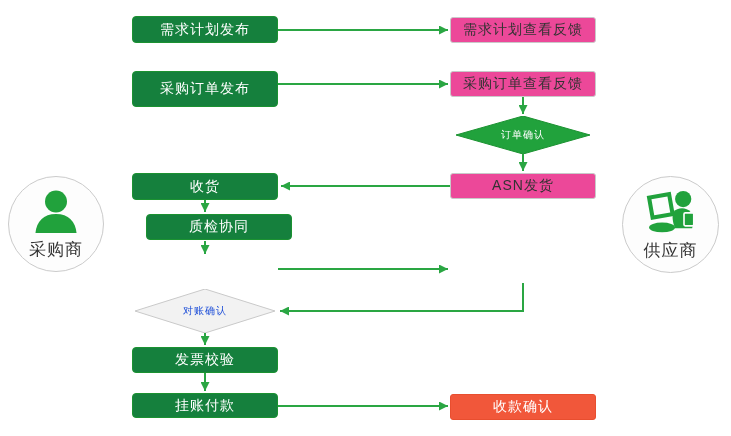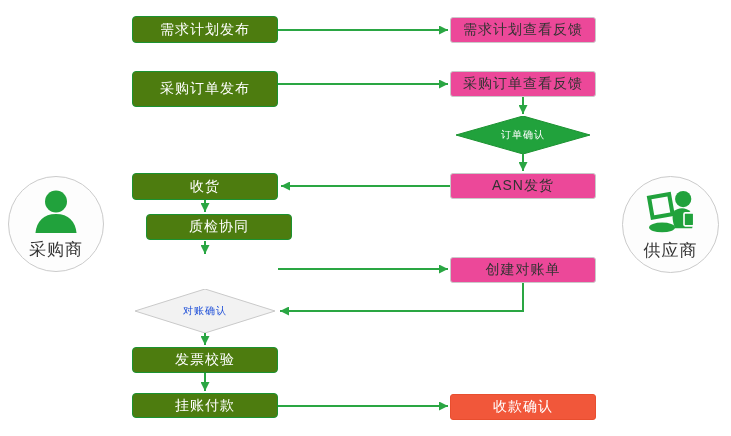--- a/index.html
+++ b/index.html
@@ -2,21 +2,21 @@
 <html><head>
 <meta charset="utf-8">
 <style>
   html,body{margin:0;padding:0;background:#fff;}
   body{width:731px;height:436px;position:relative;font-family:"Liberation Sans","DejaVu Sans",sans-serif;overflow:hidden;}
   #canvas{position:absolute;left:0;top:0;width:731px;height:436px;}
   #connectors{position:absolute;left:0;top:0;pointer-events:none;}
 
   .node{position:absolute;display:flex;align-items:center;justify-content:center;
         font-size:14px;letter-spacing:1px;box-sizing:border-box;}
-  .node.green{background:#4d7c0f;border:1px solid #1b9231;border-radius:4px;color:#fff;}
+  .node.green{background:#15803d;border:1px solid #1b9231;border-radius:4px;color:#fff;}
   .node.light{background:#ec4899;border:1px solid #c9c9c9;border-radius:3px;color:#333;}
   .node.orange{background:#f1573a;border:1px solid #e84e2f;border-radius:3px;color:#fff;}
 
   .diamond{position:absolute;}
   .diamond svg{position:absolute;left:0;top:0;width:100%;height:100%;}
   .diamond .dlabel{position:absolute;left:0;top:0;width:100%;height:100%;
         display:flex;align-items:center;justify-content:center;font-size:10px;letter-spacing:1px;}
   .diamond.green .dlabel{color:#fff;}
   .diamond.light .dlabel{color:#1d4ed8;}
 
@@ -136,20 +136,17 @@
   <div class="diamond green" id="n-order-confirm">
     <svg viewBox="0 0 100 100" preserveAspectRatio="none">
       <polygon points="50,0 100,50 50,100 0,50" fill="#21a23c" stroke="#1b9231" stroke-width="1" vector-effect="non-scaling-stroke"></polygon>
     </svg>
     <span class="dlabel">订单确认</span>
   </div>
 
   <div class="node light" id="n-asn-ship">
     <span>ASN发货</span>
   </div>
-  <div class="node light" id="n-create-statement">
-    <span>创建对账单</span>
-  </div>
   <div class="node orange" id="n-receipt-confirm">
     <span>收款确认</span>
   </div>
 
 </div>
 
 </body></html>

